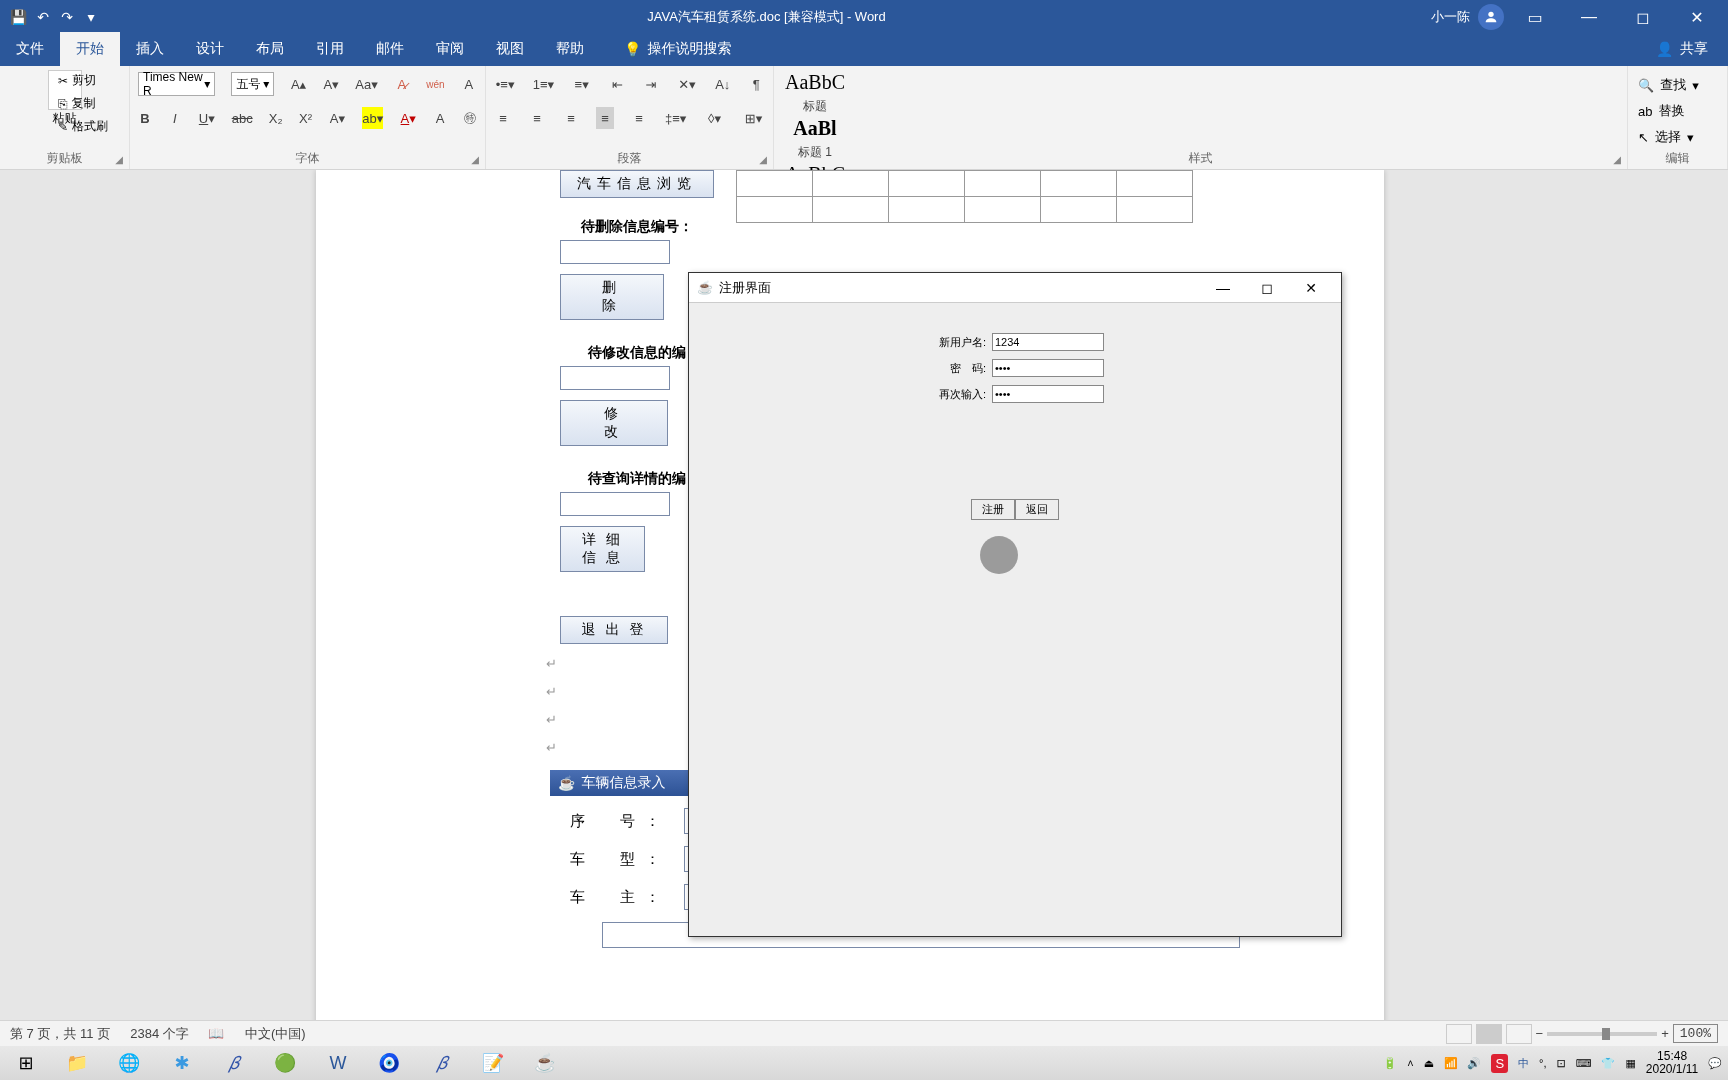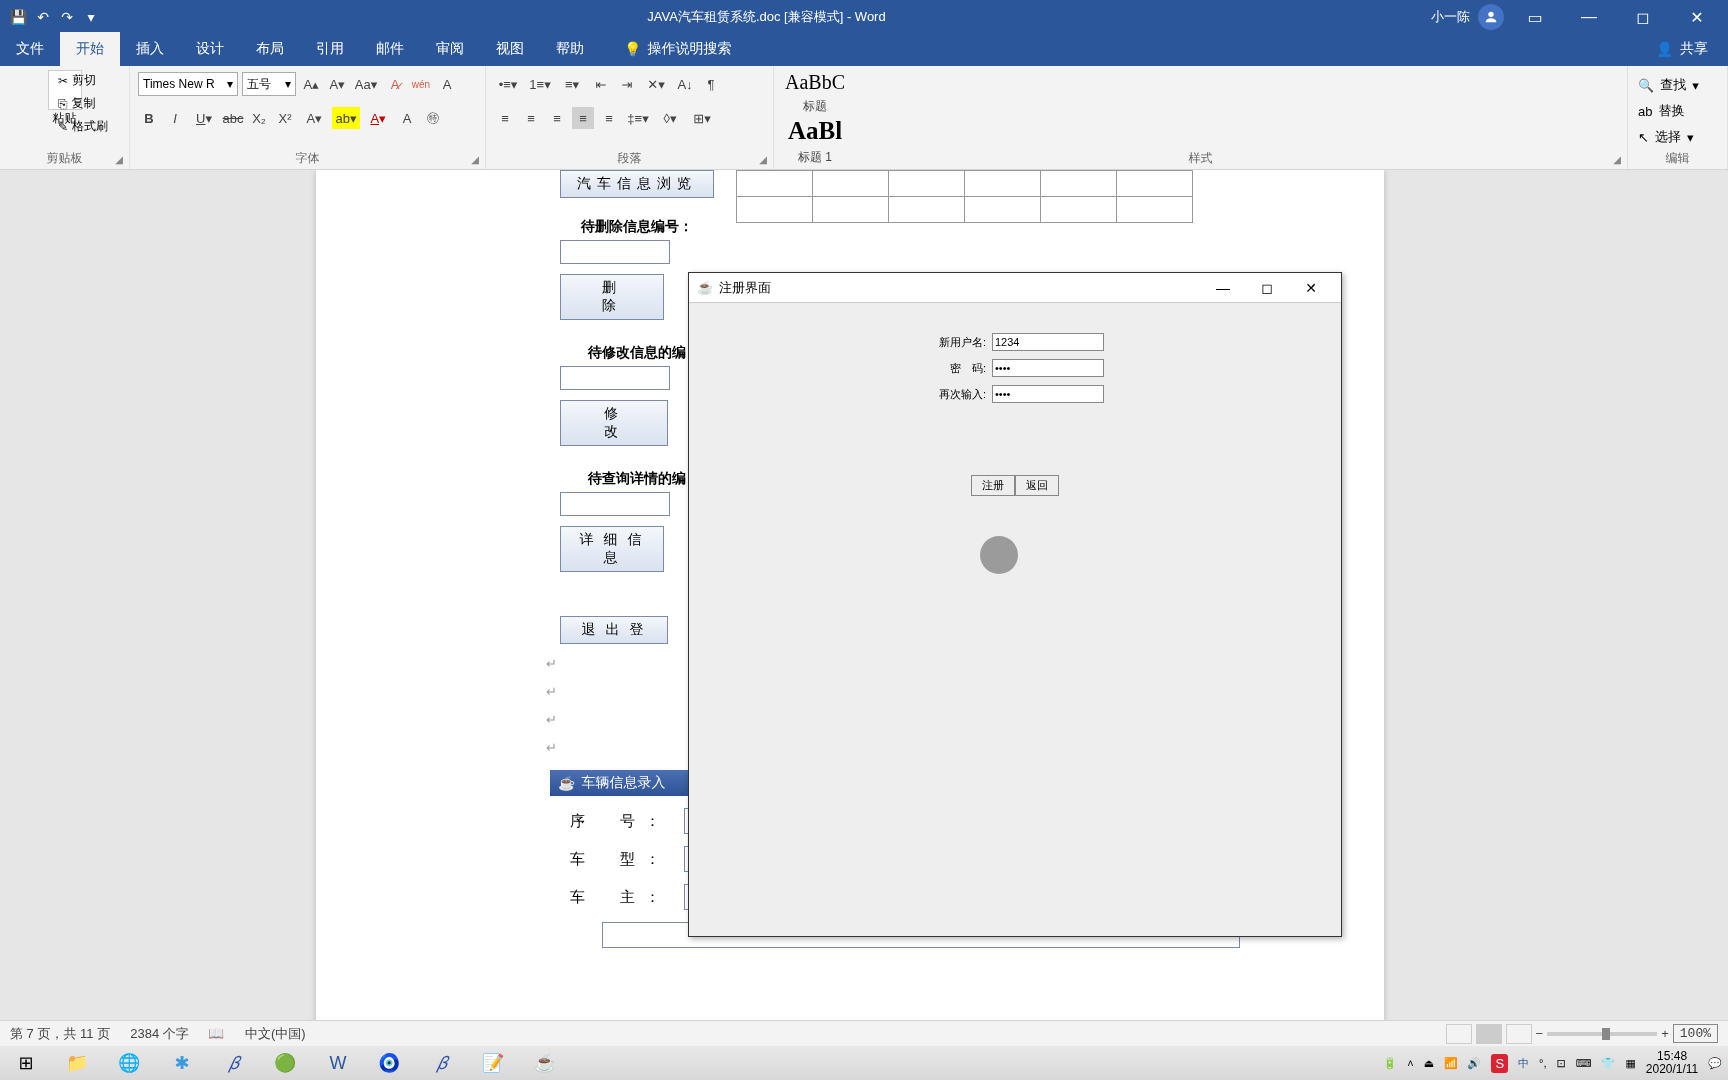--- a/index.html
+++ b/index.html
@@ -27,21 +27,21 @@
 .group-label { position:absolute; bottom:2px; left:0; right:0; text-align:center; font-size:12px; color:#666; }
 .group-launcher { position:absolute; bottom:4px; right:6px; font-size:10px; color:#888; }
 
 .clipboard-group { width:90px; }
 .clipboard-group .paste { display:flex; flex-direction:column; align-items:center; font-size:12px; }
 .clipboard-group .paste-ico { width:34px; height:40px; background:#fff; border:1px solid #ccc; position:relative; }
 .clipboard-group .mini-items { position:absolute; left:58px; top:6px; font-size:12px; display:flex; flex-direction:column; gap:6px; }
 .clipboard-group .mini-items div { display:flex; align-items:center; gap:4px; }
 
 .font-group { width:356px; }
-.font-row { display:flex; align-items:center; gap:4px; margin-bottom:6px; height:28px; }
+.font-row { display:flex; align-items:center; gap:16px; margin-bottom:6px; height:28px; }
 .font-name { width:100px; height:24px; border:1px solid #ababab; background:#fff; font-size:12px; padding:0 4px; display:flex; align-items:center; justify-content:space-between; }
 .font-size { width:54px; height:24px; border:1px solid #ababab; background:#fff; font-size:12px; padding:0 4px; display:flex; align-items:center; justify-content:space-between; }
 .ribbon-btn { width:22px; height:22px; display:flex; align-items:center; justify-content:center; font-size:13px; color:#444; }
 .ribbon-btn.wide { width:28px; }
 
 .para-group { width:288px; }
 .styles-group { flex:1; display:flex; gap:0; padding:4px 2px 18px; position:relative; }
 .style-item { width:78px; height:72px; display:flex; flex-direction:column; align-items:center; justify-content:center; border:1px solid transparent; }
 .style-item .preview { font-size:20px; font-family:serif; }
 .style-item .name { font-size:12px; color:#444; margin-top:4px; }
@@ -69,21 +69,21 @@
 
 .dialog { position:absolute; left:688px; top:272px; width:654px; height:665px; background:#eee; border:1px solid #333; box-shadow:2px 2px 6px rgba(0,0,0,.3); }
 .dialog-title { height:30px; background:#fff; border-bottom:1px solid #ccc; display:flex; align-items:center; padding:0 8px; font-size:13px; }
 .dialog-title .java-ico { width:16px; height:16px; margin-right:6px; }
 .dialog-title .spacer { flex:1; }
 .dialog-title .dbtn { width:44px; height:28px; display:flex; align-items:center; justify-content:center; font-size:14px; }
 .dialog-body { padding:30px 0 0 0; }
 .dform-row { display:flex; align-items:center; justify-content:center; margin-bottom:8px; font-size:11px; }
 .dform-row label { width:60px; text-align:right; margin-right:6px; }
 .dform-row input { width:112px; height:18px; border:1px solid #888; font-size:11px; padding:0 2px; }
-.dbtns { display:flex; justify-content:center; margin-top:72px; }
+.dbtns { display:flex; justify-content:center; margin-top:96px; }
 .dbtns button { font-size:11px; padding:2px 10px; border:1px solid #888; background:#eee; }
 
 .cursor-highlight { position:absolute; left:980px; top:536px; width:38px; height:38px; border-radius:50%; background:rgba(0,0,0,.35); }
 
 
 .statusbar { position:absolute; bottom:34px; left:0; right:0; height:26px; background:#f3f3f3; border-top:1px solid #d4d4d4; display:flex; align-items:center; font-size:13px; color:#444; padding:0 10px; gap:20px; }
 .statusbar .right { margin-left:auto; display:flex; align-items:center; gap:4px; }
 .statusbar .viewbtn { width:26px; height:20px; border:1px solid #ccc; }
 .statusbar .zoom-track { width:110px; height:4px; background:#ccc; position:relative; }
 .statusbar .zoom-thumb { position:absolute; left:50%; top:-4px; width:8px; height:12px; background:#888; }
@@ -233,21 +233,21 @@
     <div class="group-label">段落</div>
     <div class="group-launcher">◢</div>
   </div>
 
   <div class="group styles-group">
     <div class="style-item">
         <div class="preview">AaBbC</div>
         <div class="name">标题</div>
       </div>
     <div class="style-item">
-        <div class="preview" style="font-size:25px;font-weight:bold;">AaBl</div>
+        <div class="preview" style="font-size:20px;font-weight:bold;">AaBl</div>
         <div class="name">标题 1</div>
       </div>
     <div class="style-item">
         <div class="preview">AaBbC</div>
         <div class="name">副标题</div>
       </div>
     <div class="style-item">
         <div class="preview" style="font-size:14px;font-style:italic;">AaBbCcDd</div>
         <div class="name">强调</div>
       </div>
@@ -286,21 +286,21 @@
       <div class="java-input"></div>
       <div style="height:10px;"></div>
       <div class="java-btn" style="width:104px;text-align:center;"><span>删　　除</span></div>
       <div class="java-label" style="margin-top:24px;">待修改信息的编</div>
       <div class="java-input"></div>
       <div style="height:10px;"></div>
       <div class="java-btn" style="width:108px;text-align:center;"><span>修　　改</span></div>
       <div class="java-label" style="margin-top:24px;">待查询详情的编</div>
       <div class="java-input"></div>
       <div style="height:10px;"></div>
-      <div class="java-btn" style="width:104px;text-align:center;letter-spacing:3px;"><span>详 细 信 息</span></div>
+      <div class="java-btn" style="width:85px;text-align:center;letter-spacing:3px;"><span>详 细 信 息</span></div>
       <div style="height:44px;"></div>
       <div class="java-btn" style="width:108px;text-align:center;letter-spacing:3px;"><span>退 出 登 </span></div>
     </div>
 
     <table class="java-table" style="position:absolute; left:420px; top:0;">
       <tbody>
           <tr>
             <td></td>
             <td></td>
             <td></td>

